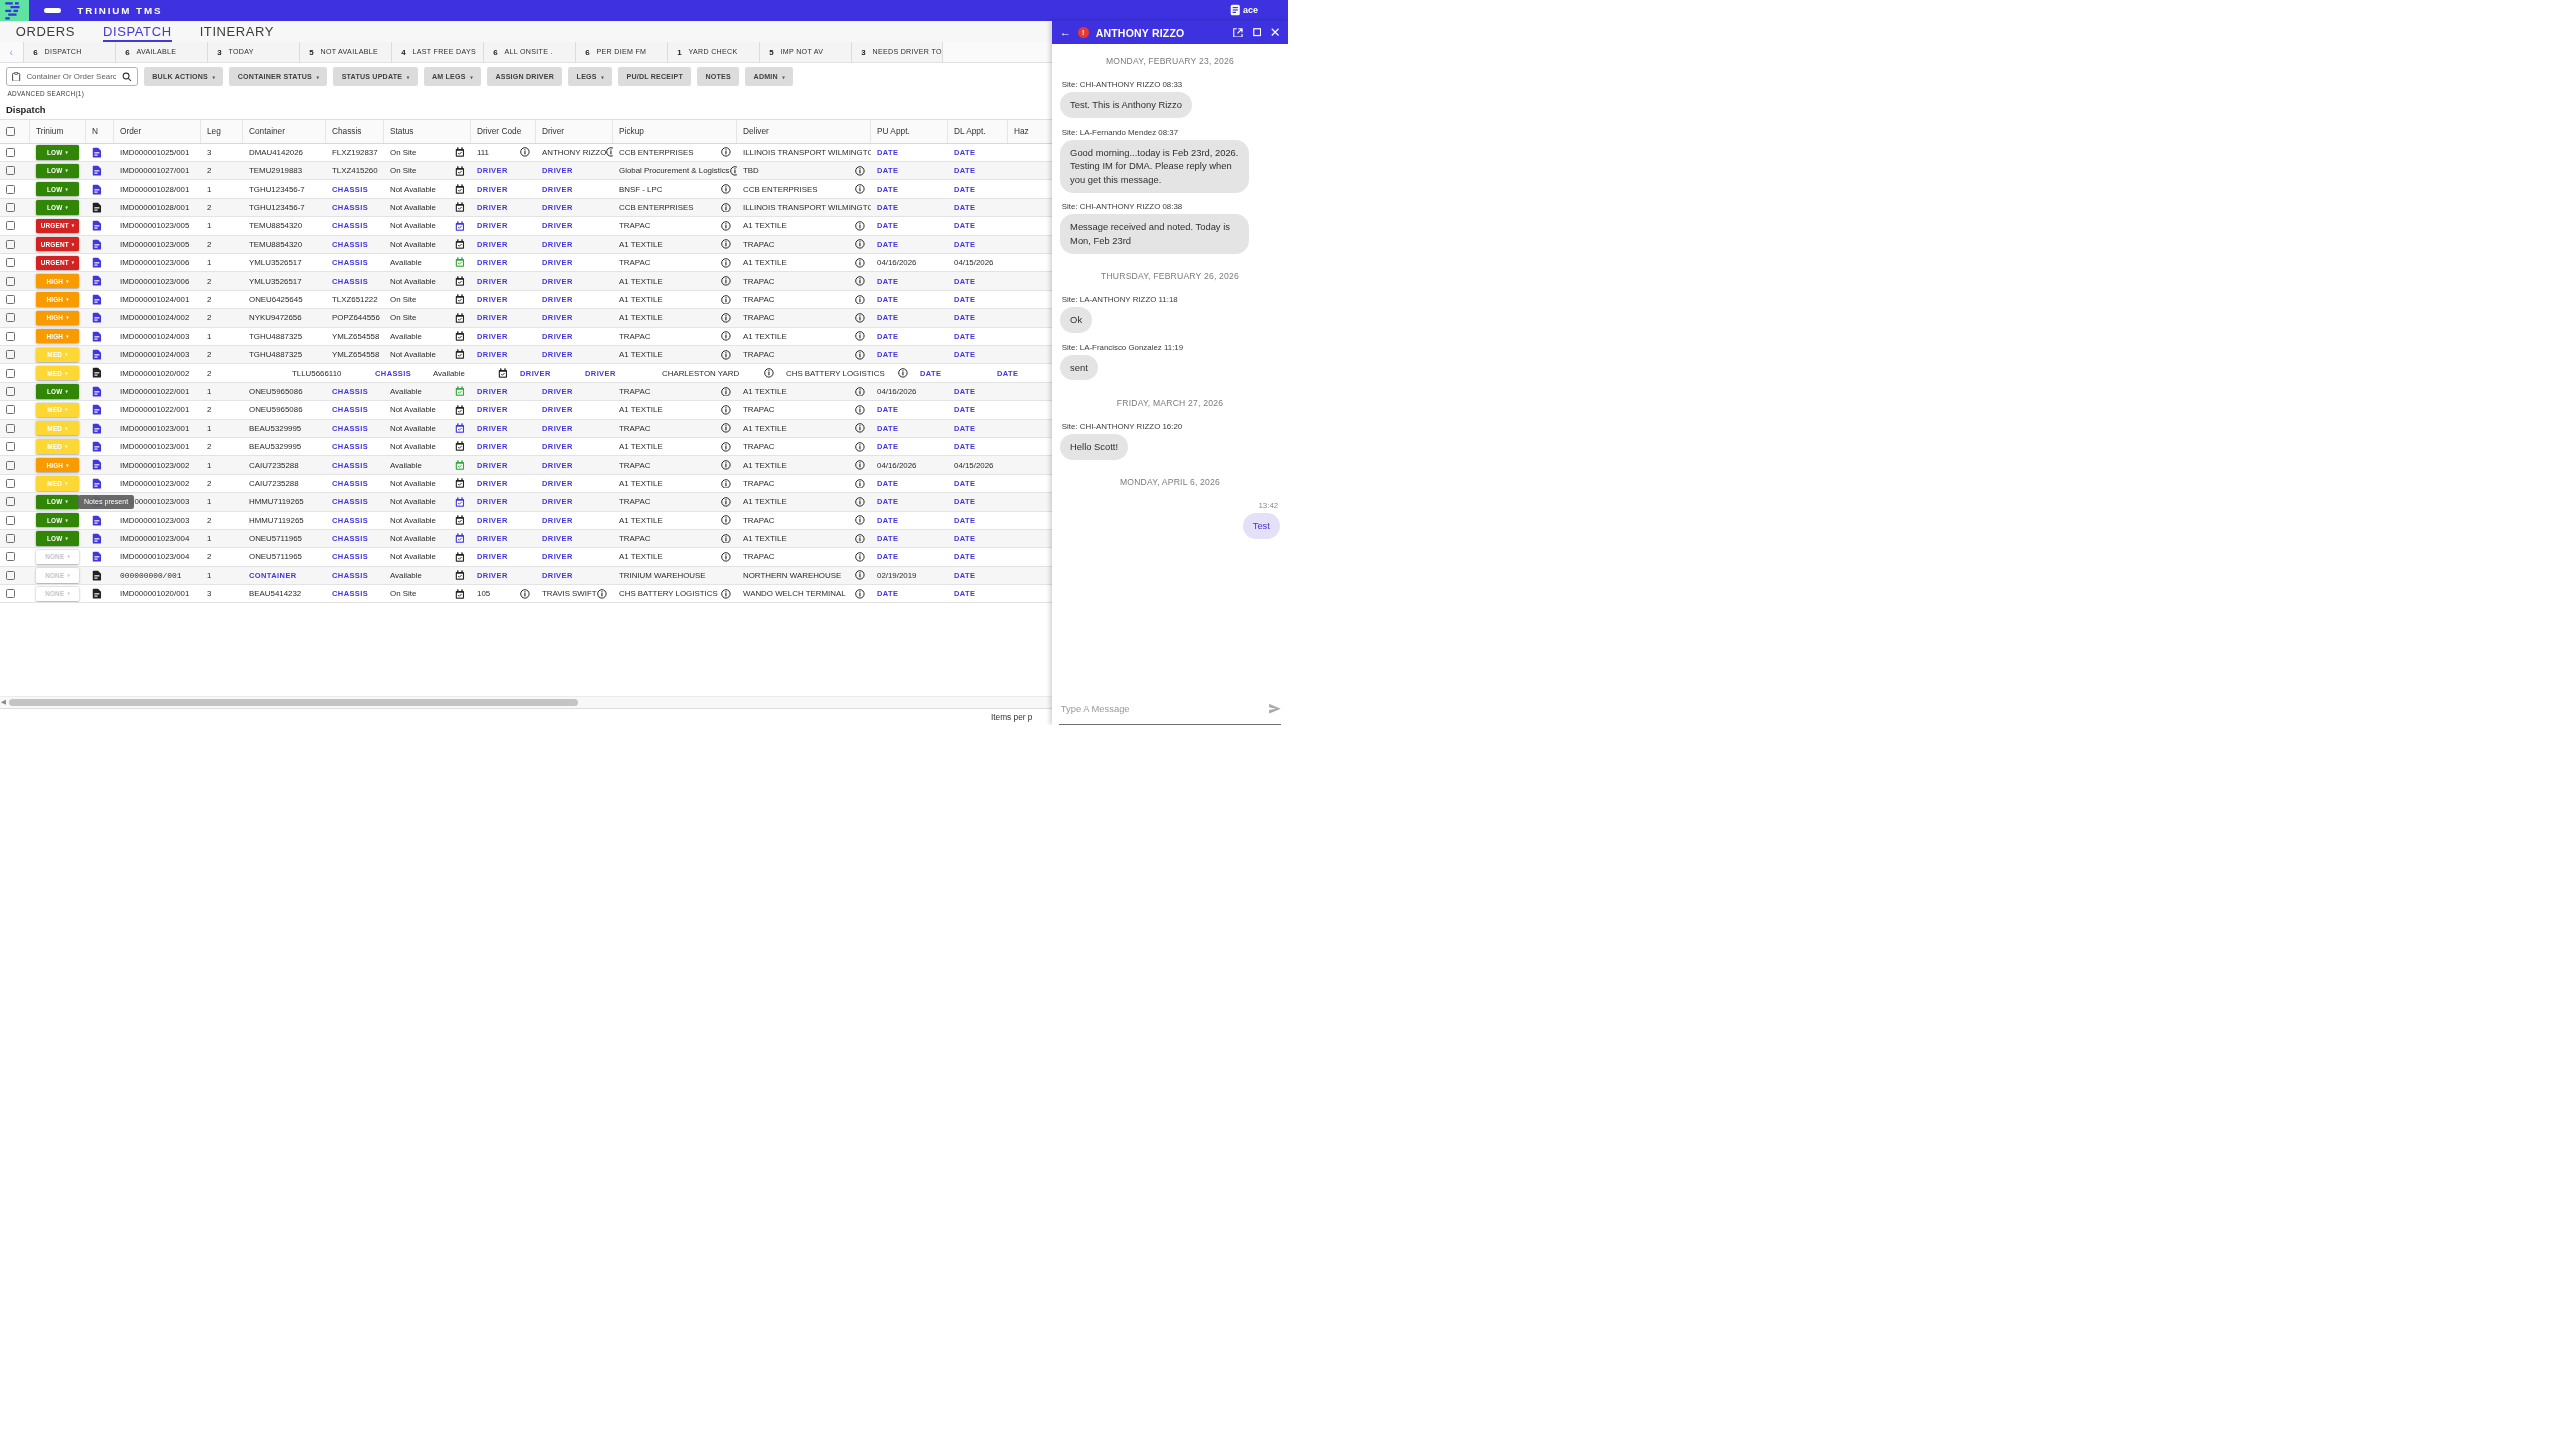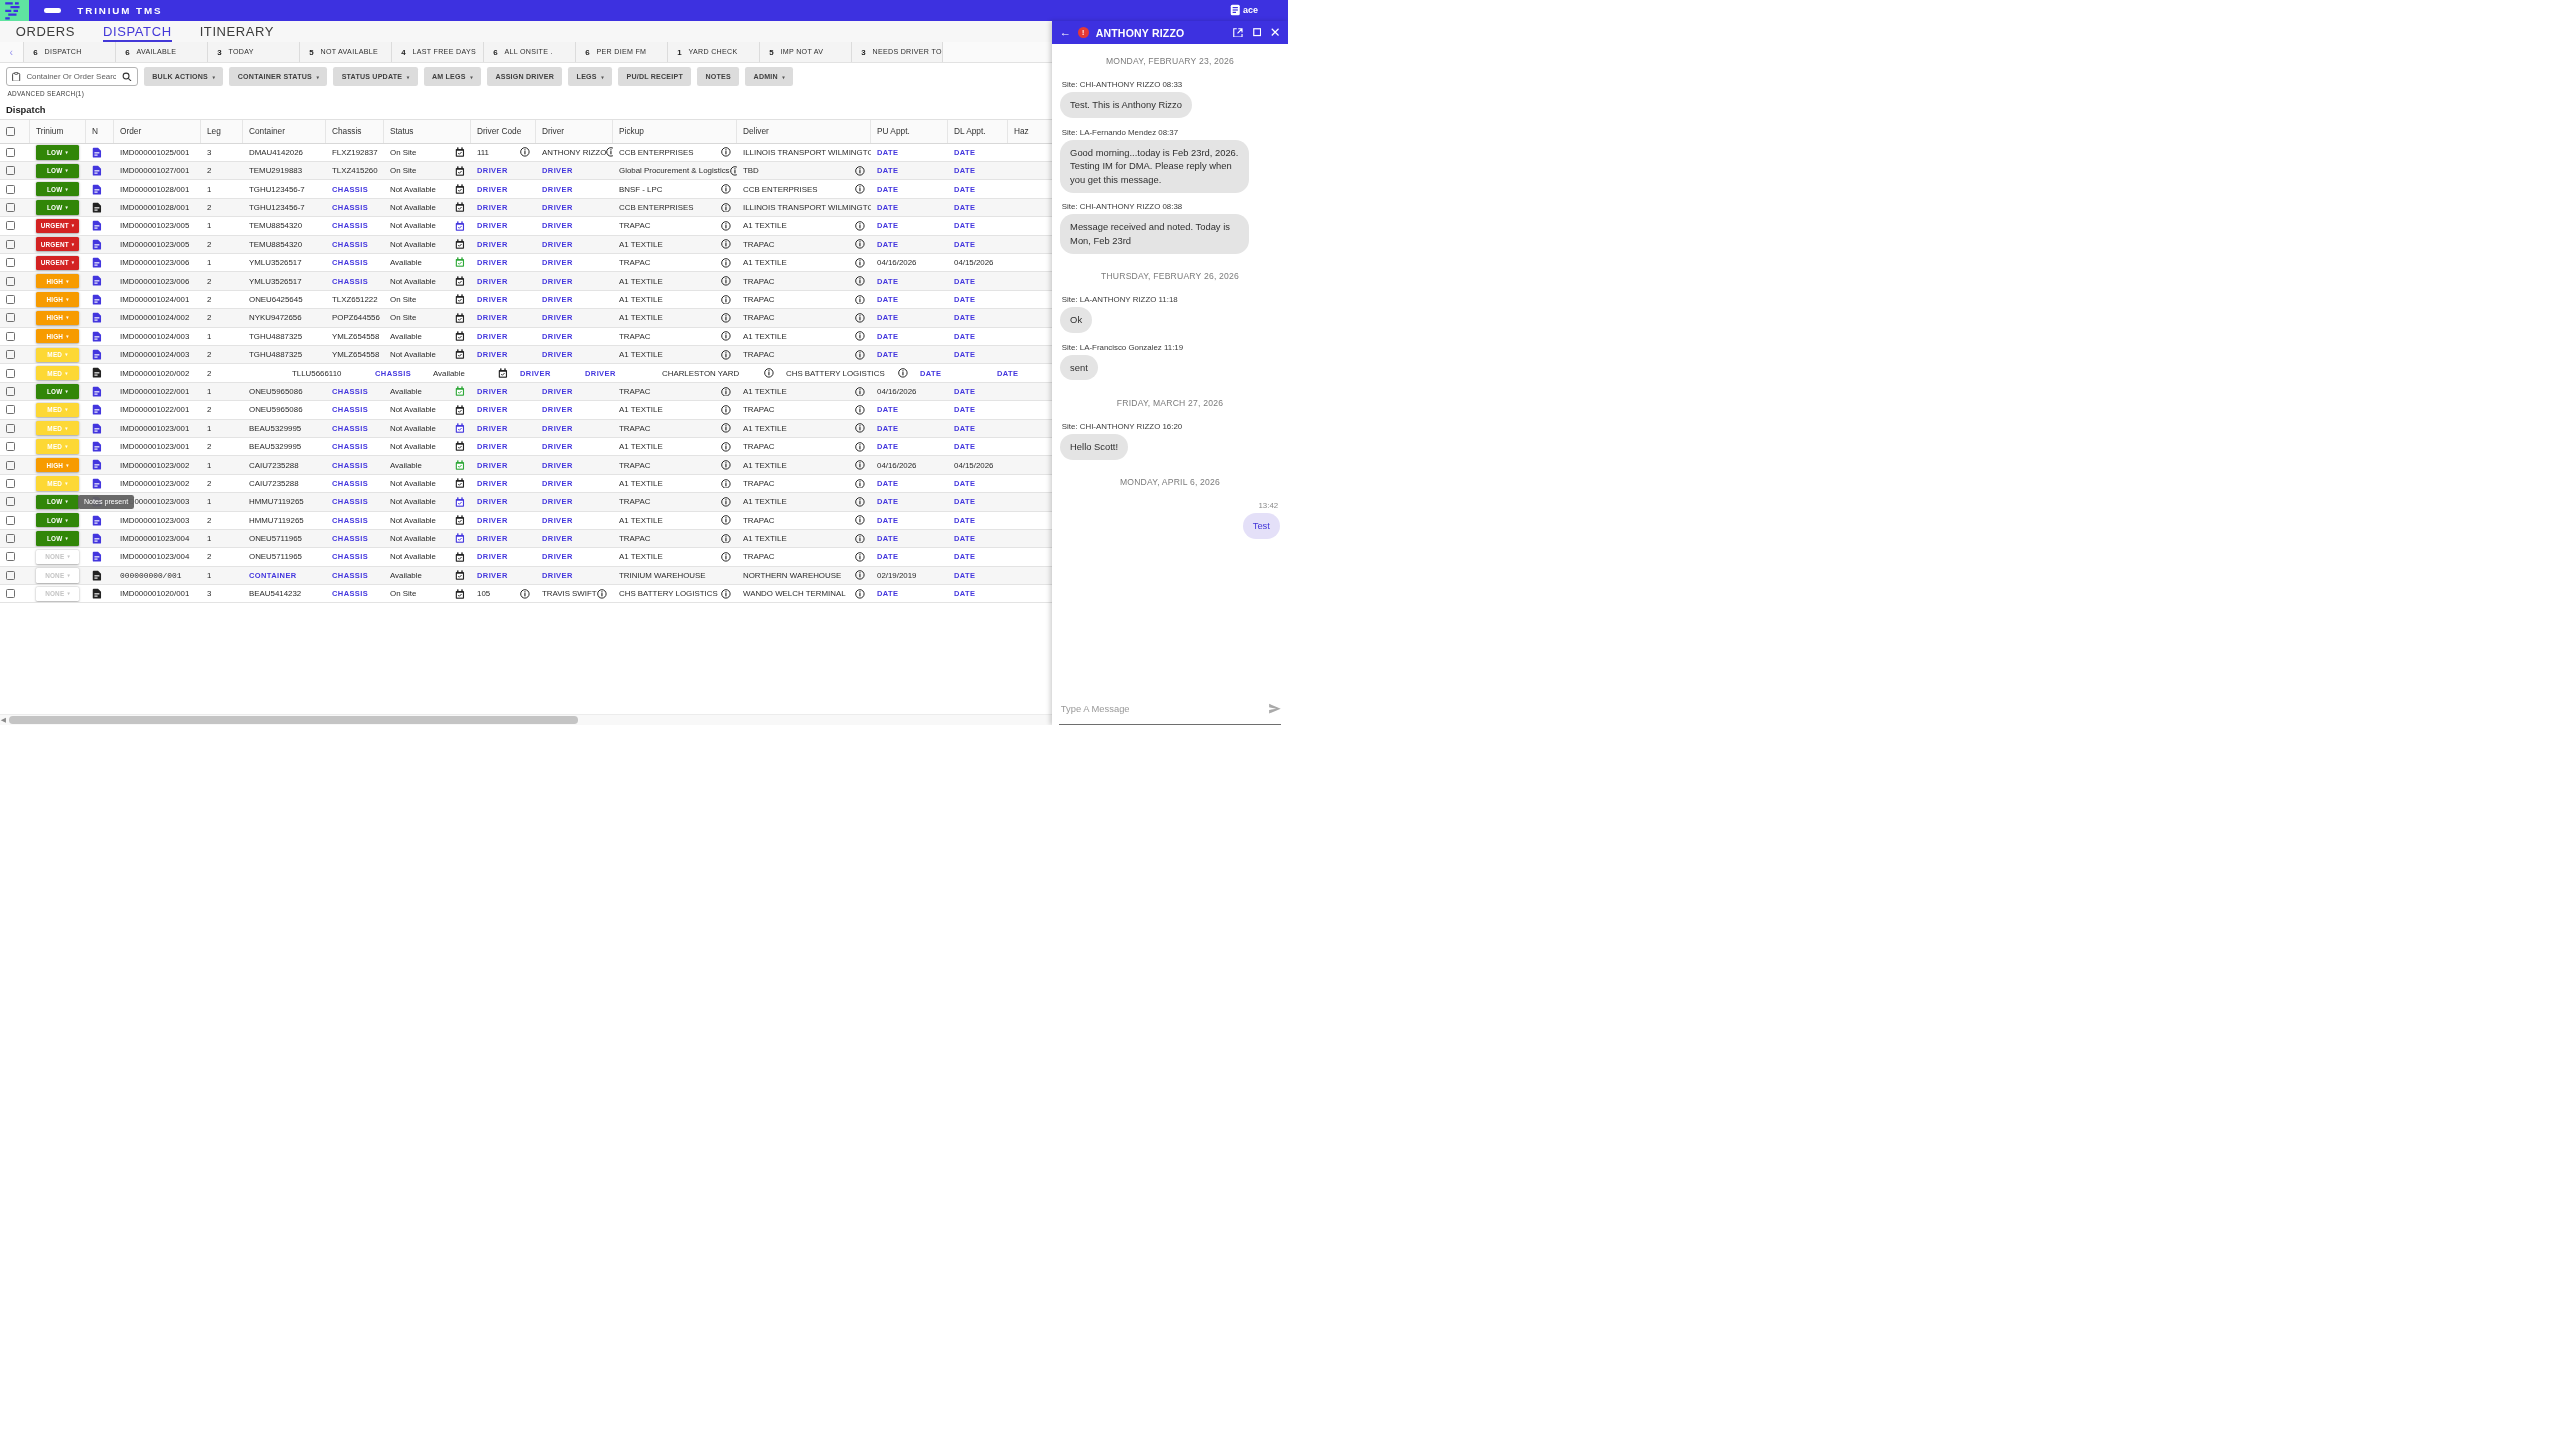--- a/index.html
+++ b/index.html
@@ -2205,20 +2205,23 @@
         </div>
     <div class="tooltip" style="top: 376px;">Notes present</div>
       </div>
 
     <div class="spacer"></div>
 
     <div class="hscroll">
       <span class="arrow">◀</span>
       <div class="hthumb"></div>
     </div>
+    <div class="bottombar">
+      <span>Items per p</span>
+    </div>
   </div>
 
   <div class="chat">
     <div class="chat-header">
       <span class="chat-back">←</span>
       <span class="chat-badge">!</span>
       <span class="chat-title">ANTHONY RIZZO</span>
       <span class="chat-hicons">
         <span class="icn">
           <svg width="9.8" height="9.8" viewBox="0 0 13 13">

